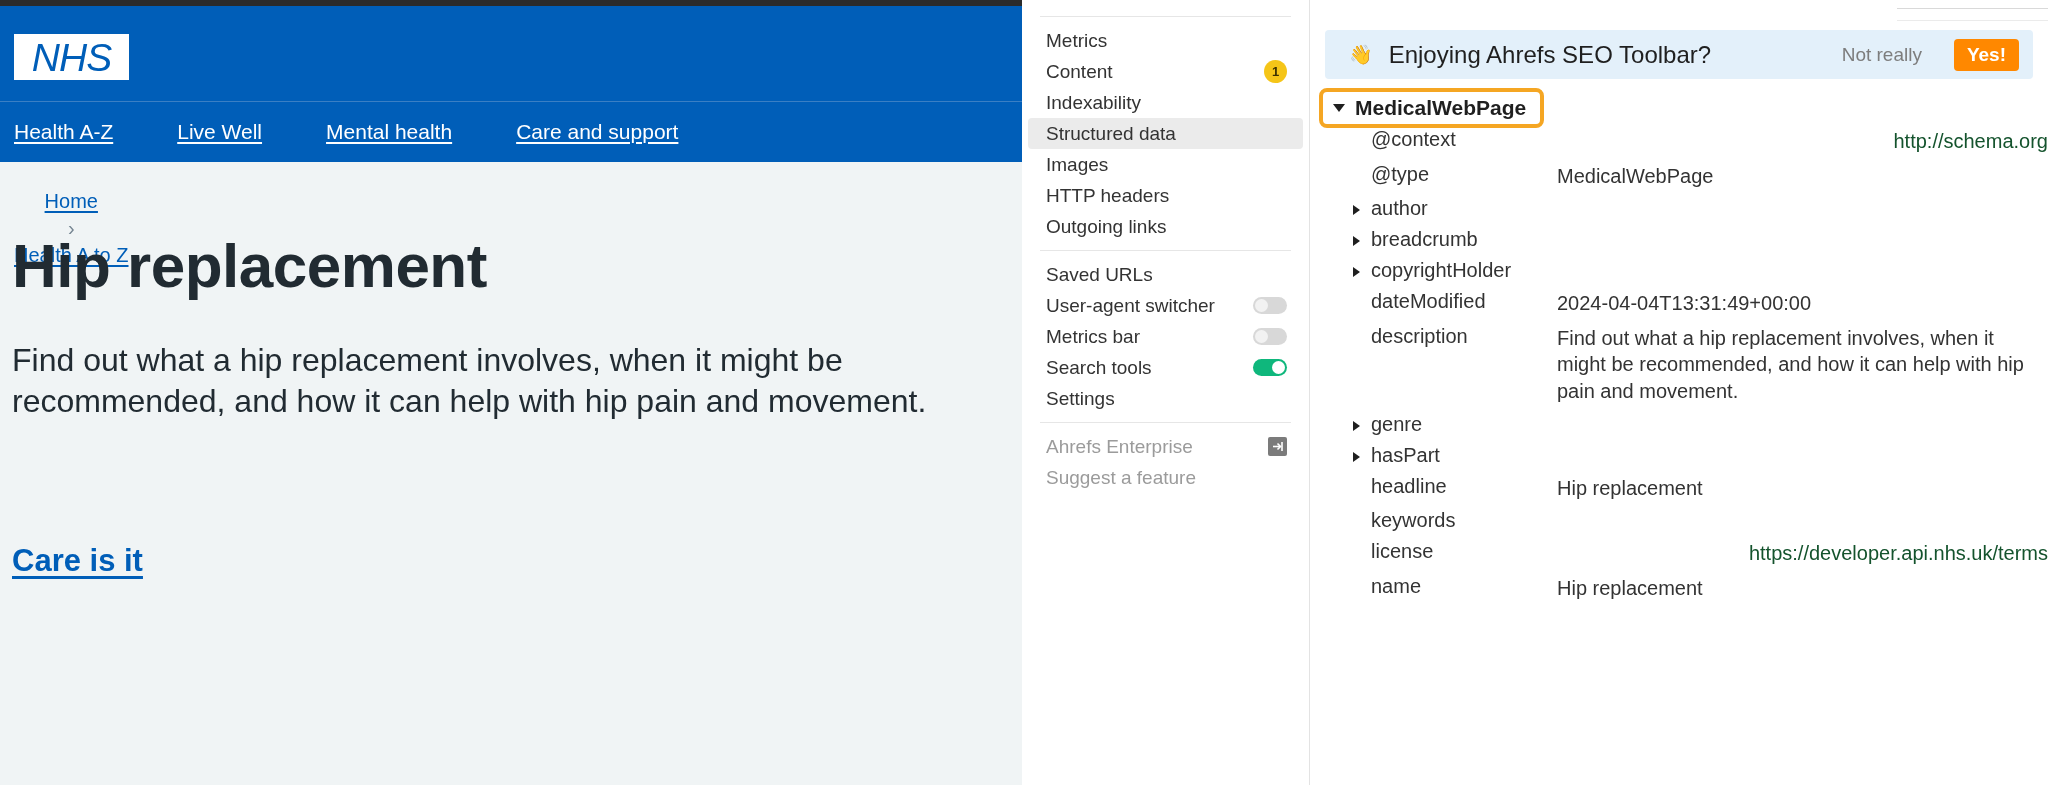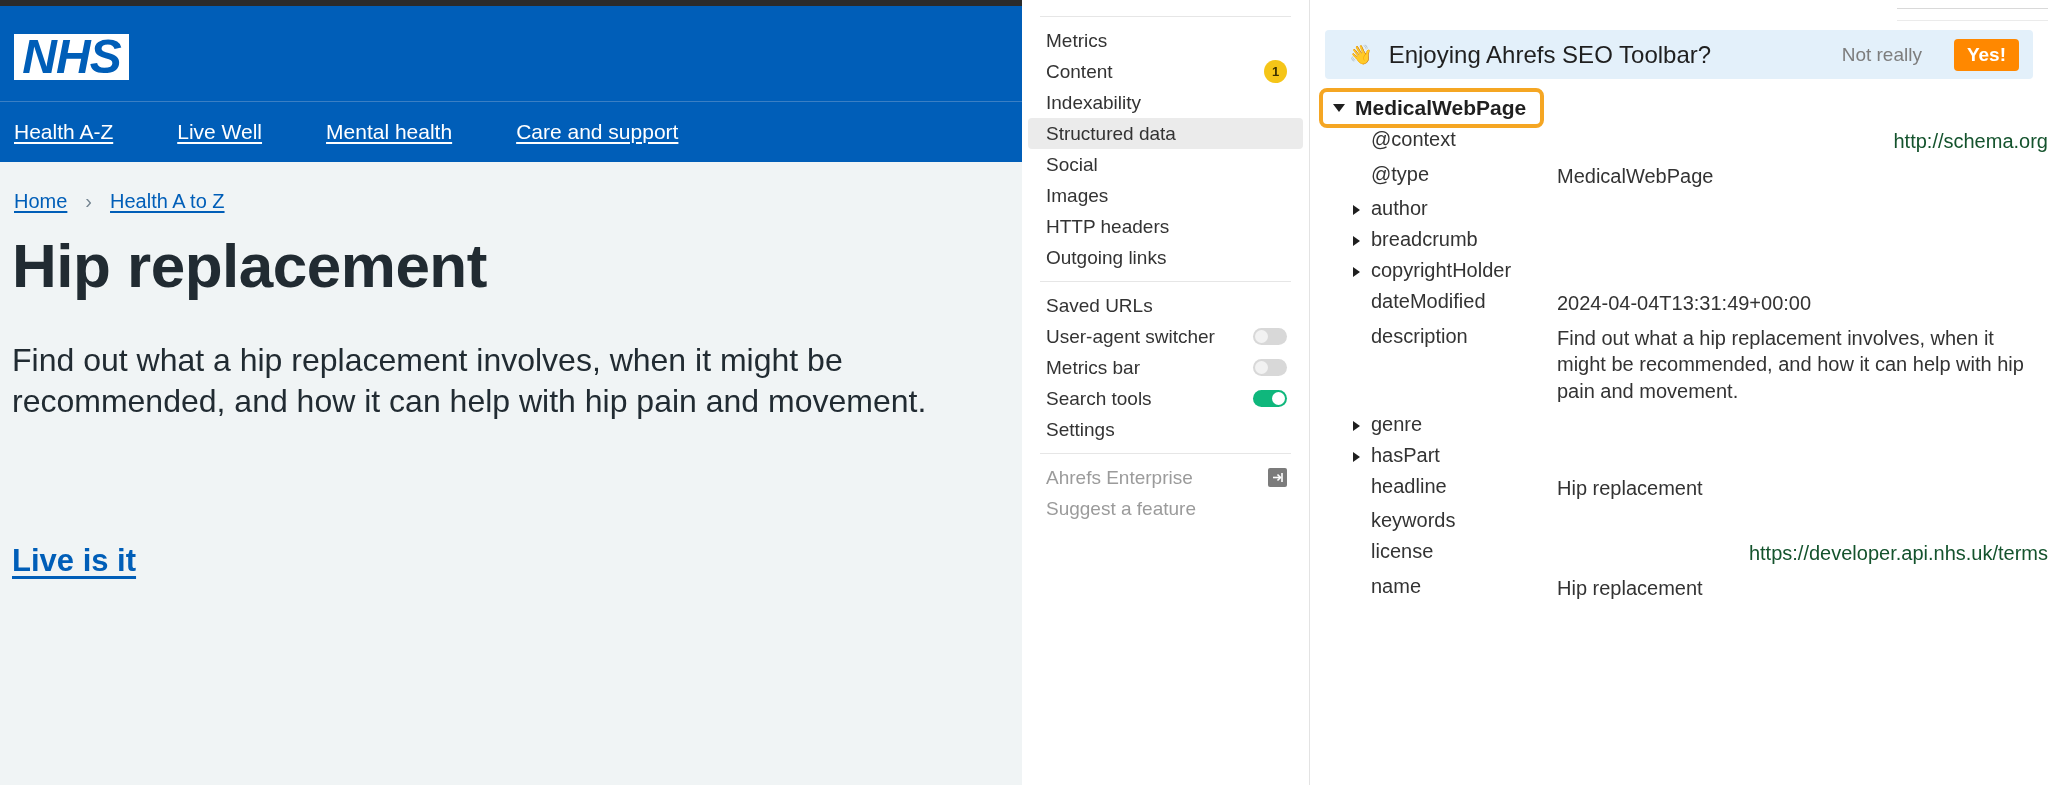--- a/index.html
+++ b/index.html
@@ -28,22 +28,22 @@
   }
   .nhs-logo {
     position: absolute; left: 14px; top: 28px;
     width: 115px; height: 46px;
     background: #ffffff;
     display: flex; align-items: center; justify-content: center;
   }
   .nhs-logo span {
     color: #005eb8;
     font-family: "Liberation Sans", sans-serif;
-    font-weight: bold; font-style: italic;
-    font-size: 48px; letter-spacing: -1px;
+    font-weight: normal; font-style: italic;
+    font-size: 39px; letter-spacing: -1px;
     line-height: 1;
   }
   .nhs-search {
     position: absolute; left: 628px; top: 28px;
     width: 394px; height: 41px;
     background: #ffffff;
     border-radius: 4px 0 0 4px;
     display: flex; align-items: center;
     padding-left: 22px;
   }
@@ -60,22 +60,23 @@
     height: 100%; padding-left: 14px;
   }
   .nhs-navbar li { margin-right: 64px; }
   .nhs-navbar a {
     color: #ffffff; font-size: 21px; text-decoration: underline;
     text-underline-offset: 3px;
   }
   .nhs-body { position: absolute; left: 0; top: 162px; width: 1022px; bottom: 0; }
   .breadcrumb {
     position: absolute; left: 14px; top: 28px;
-    display: flex; align-items: center; gap: 18px;
+    display: flex; align-items: center; gap: 4px;
     font-size: 20px;
+    flex-direction: column;
   }
   .breadcrumb a { color: #005eb8; text-decoration: underline; text-underline-offset: 3px; }
   .breadcrumb .sep { color: #768692; font-size: 20px; }
   .page-title {
     position: absolute; left: 12px; top: 68px;
     font-size: 62px; font-weight: bold; color: #212b32;
     letter-spacing: -0.5px;
   }
   .lede {
     position: absolute; left: 12px; top: 178px; width: 1000px;
@@ -218,41 +219,38 @@
     </div>
 
     <div class="nhs-body">
       <div class="breadcrumb">
         <a href="#">Home</a>
         <span class="sep">›</span>
         <a href="#">Health A to Z</a>
       </div>
       <h1 class="page-title">Hip replacement</h1>
       <p class="lede">Find out what a hip replacement involves, when it might be recommended, and how it can help with hip pain and movement.</p>
-      <a class="section-link" href="#">Live is it</a>
+      <a class="section-link" href="#">Care is it</a>
     </div>
   </div>
 
   <div id="toolbar-menu">
       <div class="menu-divider"></div>
       <div class="menu-item">
         <span>Metrics</span>
       </div>
       <div class="menu-item">
         <span>Content</span>
         <span class="badge-count">1</span>
       </div>
       <div class="menu-item">
         <span>Indexability</span>
       </div>
       <div class="menu-item active">
         <span>Structured data</span>
-      </div>
-      <div class="menu-item">
-        <span>Social</span>
       </div>
       <div class="menu-item">
         <span>Images</span>
       </div>
       <div class="menu-item">
         <span>HTTP headers</span>
       </div>
       <div class="menu-item">
         <span>Outgoing links</span>
       </div>

